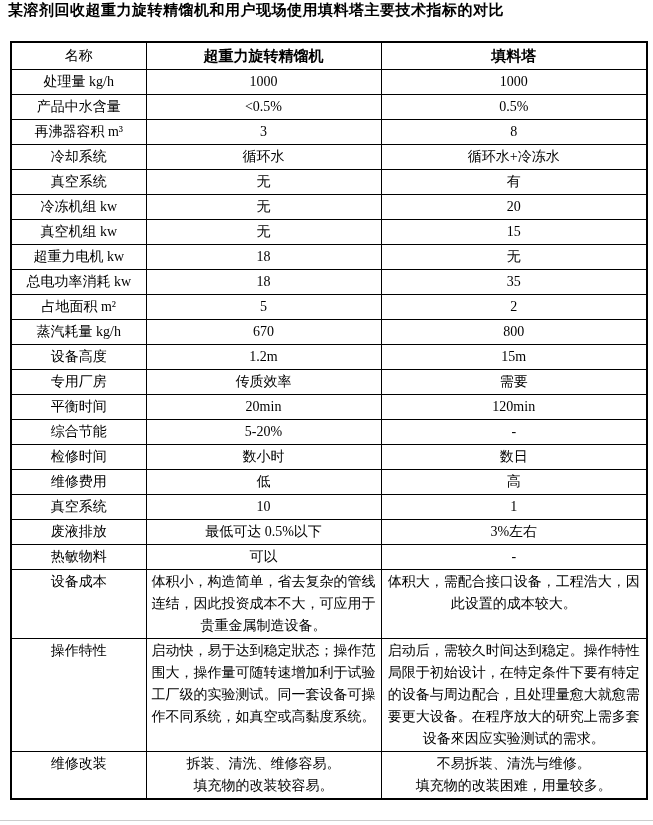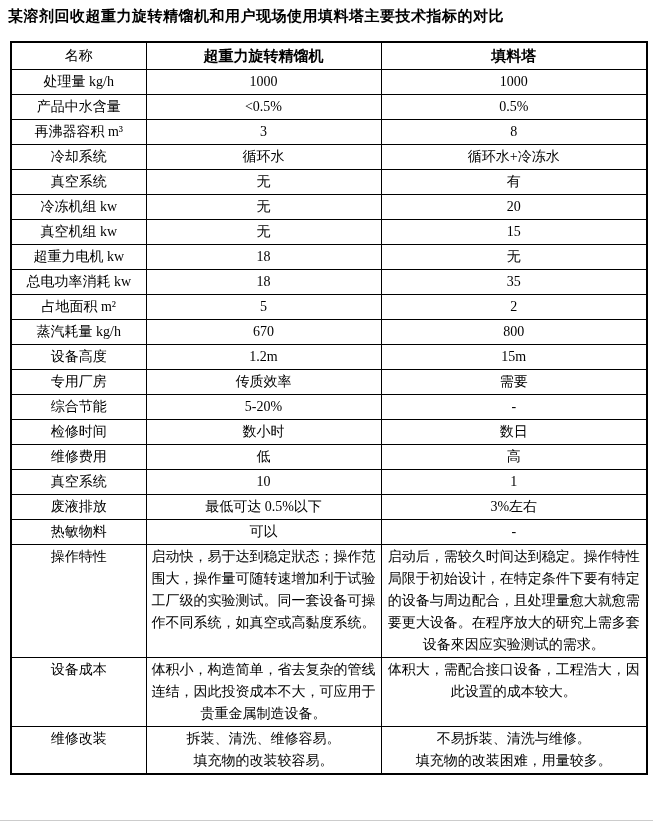--- a/index.html
+++ b/index.html
@@ -14,21 +14,21 @@
   }
   .page {
     position: relative;
     width: 653px;
     height: 825px;
     background: #ffffff;
   }
   .doc-title {
     position: absolute;
     left: 8px;
-    top: 7px;
+    top: 1px;
     font-size: 15px;
     font-weight: bold;
     letter-spacing: 0.5px;
     white-space: nowrap;
   }
   table.cmp {
     position: absolute;
     left: 10px;
     top: 41px;
     width: 636px;
@@ -143,20 +143,25 @@
           <td>设备高度</td>
           <td>1.2m</td>
           <td>15m</td>
         </tr>
         <tr>
           <td>专用厂房</td>
           <td>传质效率</td>
           <td>需要</td>
         </tr>
         <tr>
+          <td>平衡时间</td>
+          <td>20min</td>
+          <td>120min</td>
+        </tr>
+        <tr>
           <td>综合节能</td>
           <td>5-20%</td>
           <td>-</td>
         </tr>
         <tr>
           <td>检修时间</td>
           <td>数小时</td>
           <td>数日</td>
         </tr>
         <tr>
@@ -173,30 +178,30 @@
           <td>废液排放</td>
           <td>最低可达 0.5%以下</td>
           <td>3%左右</td>
         </tr>
         <tr>
           <td>热敏物料</td>
           <td>可以</td>
           <td>-</td>
         </tr>
         <tr>
+          <td>设备成本</td>
+          <td>体积小，构造简单，省去复杂的管线连结，因此投资成本不大，可应用于贵重金属制造设备。</td>
+          <td>体积大，需配合接口设备，工程浩大，因此设置的成本较大。</td>
+        </tr>
+        <tr>
           <td>操作特性</td>
           <td>启动快，易于达到稳定狀态；操作范围大，操作量可随转速增加利于试验工厂级的实验测试。同一套设备可操作不同系统，如真空或高黏度系统。</td>
           <td>启动后，需较久时间达到稳定。操作特性局限于初始设计，在特定条件下要有特定的设备与周边配合，且处理量愈大就愈需要更大设备。在程序放大的研究上需多套设备來因应实验测试的需求。</td>
         </tr>
         <tr>
-          <td>设备成本</td>
-          <td>体积小，构造简单，省去复杂的管线连结，因此投资成本不大，可应用于贵重金属制造设备。</td>
-          <td>体积大，需配合接口设备，工程浩大，因此设置的成本较大。</td>
-        </tr>
-        <tr>
           <td>维修改装</td>
           <td>拆装、清洗、维修容易。<br>填充物的改装较容易。</td>
           <td>不易拆装、清洗与维修。<br>填充物的改装困难，用量较多。</td>
         </tr>
       </tbody>
   </table>
 
   <div class="bottom-edge"></div>
 </div>
 

